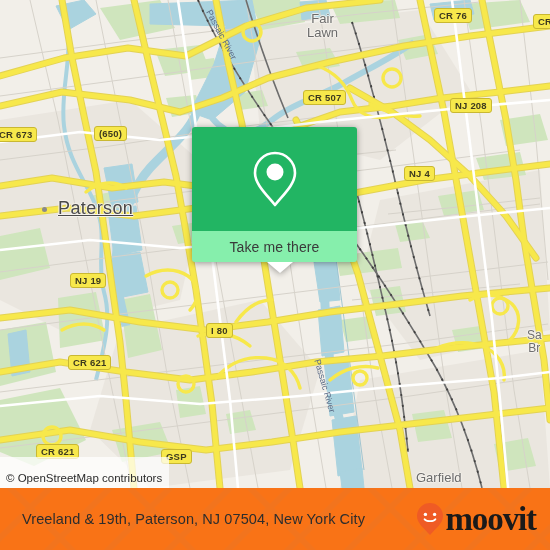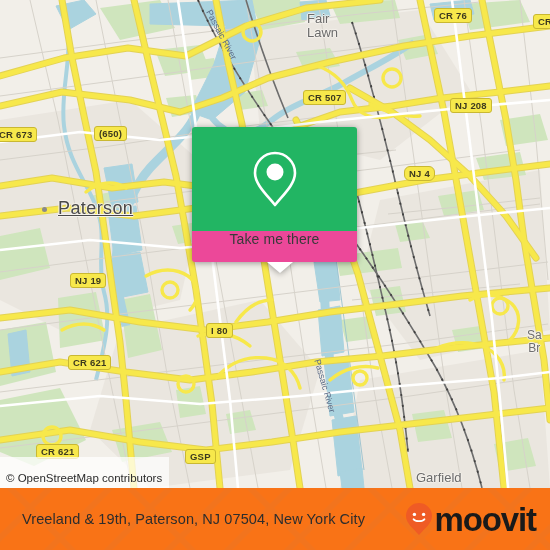--- a/index.html
+++ b/index.html
@@ -38,21 +38,21 @@
   .place{
     position:absolute;
     color:#5a5a5a;
     white-space:nowrap;
     font-family:"Liberation Sans",sans-serif;
     text-shadow:
       1px 0 1px #f6f3ee,-1px 0 1px #f6f3ee,
       0 1px 1px #f6f3ee,0 -1px 1px #f6f3ee;
   }
   .place.city{font-size:18px;color:#4a4a4a;letter-spacing:.4px;text-decoration:underline;}
-  .place.town{font-size:13px;color:#6b6b6b;line-height:14px;text-align:left;}
+  .place.town{font-size:13px;color:#6b6b6b;line-height:14px;text-align:center;}
   .place.small{font-size:12px;color:#6f6f6f;line-height:13px;text-align:center;}
 
   .water-label{
     position:absolute;color:#5b6b86;font-size:9px;
     font-family:"Liberation Sans",sans-serif;white-space:nowrap;
   }
 
   .city-dot{
     position:absolute;width:5px;height:5px;border-radius:50%;
     background:#8a8a8a;
@@ -75,23 +75,23 @@
     position:absolute;left:192px;top:127px;width:165px;
     filter:drop-shadow(0 1px 3px rgba(0,0,0,.38));
   }
   .card-top{
     height:104px;
     background:#22b563;
     border-radius:3px 3px 0 0;
     display:flex;align-items:center;justify-content:center;
   }
   .card-bottom{
-    height:31px;background:#ec4899;
+    height:31px;background:#86efac;
     border-radius:0 0 3px 3px;
-    display:flex;align-items:flex-start;justify-content:center;
+    display:flex;align-items:center;justify-content:center;
     position:relative;
   }
   .card-bottom .cta{
     font-size:14px;color:#3a3a3a;letter-spacing:.1px;
     font-family:"Liberation Sans",sans-serif;
   }
   .tail{
     position:absolute;left:75px;top:31px;
     width:0;height:0;
     border-left:13px solid transparent;
@@ -113,21 +113,21 @@
     font-size:14.5px;color:#2d2d2d;white-space:nowrap;
     font-family:"Liberation Sans",sans-serif;letter-spacing:.1px;
   }
   .brand{
     position:absolute;right:14px;top:50%;transform:translateY(-50%);
     display:flex;align-items:center;gap:1px;
   }
   .brand .wordmark{
     font-size:33px;font-weight:bold;color:#1a1a1a;
     letter-spacing:-1.1px;line-height:33px;
-    font-family:Liberation Sans, sans-serif;
+    font-family:Liberation Serif, serif;
   }
 </style>
 </head>
 <body>
 
 <div id="app">
 
   <div class="map">
 
     <svg width="550" height="488" viewBox="0 0 550 488">
@@ -333,26 +333,26 @@
 
     <div class="water-label" style="left:213px;top:8px;transform:rotate(62deg);transform-origin:left top;">Passaic River</div>
     <div class="water-label" style="left:322px;top:358px;transform:rotate(74deg);transform-origin:left top;">Passaic River</div>
 
     <div class="shield" style="left:-6px;top:127px;">CR 673</div>
     <div class="shield" style="left:94px;top:126px;text-align:center;">(650)</div>
     <div class="shield" style="left:434px;top:8px;">CR 76</div>
     <div class="shield" style="left:533px;top:14px;">CR</div>
     <div class="shield" style="left:303px;top:90px;">CR 507</div>
     <div class="shield" style="left:450px;top:98px;">NJ 208</div>
-    <div class="shield" style="left:404px;top:166px;border-radius:6px;">NJ 4</div>
+    <div class="shield" style="left:404px;top:166px;">NJ 4</div>
     <div class="shield" style="left:70px;top:273px;">NJ 19</div>
     <div class="shield" style="left:206px;top:323px;">I 80</div>
     <div class="shield" style="left:68px;top:355px;">CR 621</div>
     <div class="shield" style="left:36px;top:444px;">CR 621</div>
-    <div class="shield" style="left:161px;top:449px;margin-left:24px;">GSP</div>
+    <div class="shield" style="left:161px;top:449px;">GSP</div>
 
     <div class="attribution">© OpenStreetMap contributors</div>
   </div>
 
   <div class="card">
     <div class="card-top">
       <svg width="46" height="58" viewBox="0 0 46 58">
         <path d="M23 3 C12 3, 3 12, 3 23 C3 34, 14 44, 23 55 C32 44, 43 34, 43 23 C43 12, 34 3, 23 3 Z" fill="none" stroke="#ffffff" stroke-width="2.6" stroke-linejoin="round"></path>
         <circle cx="23" cy="22" r="8.5" fill="#ffffff"></circle>
       </svg>

